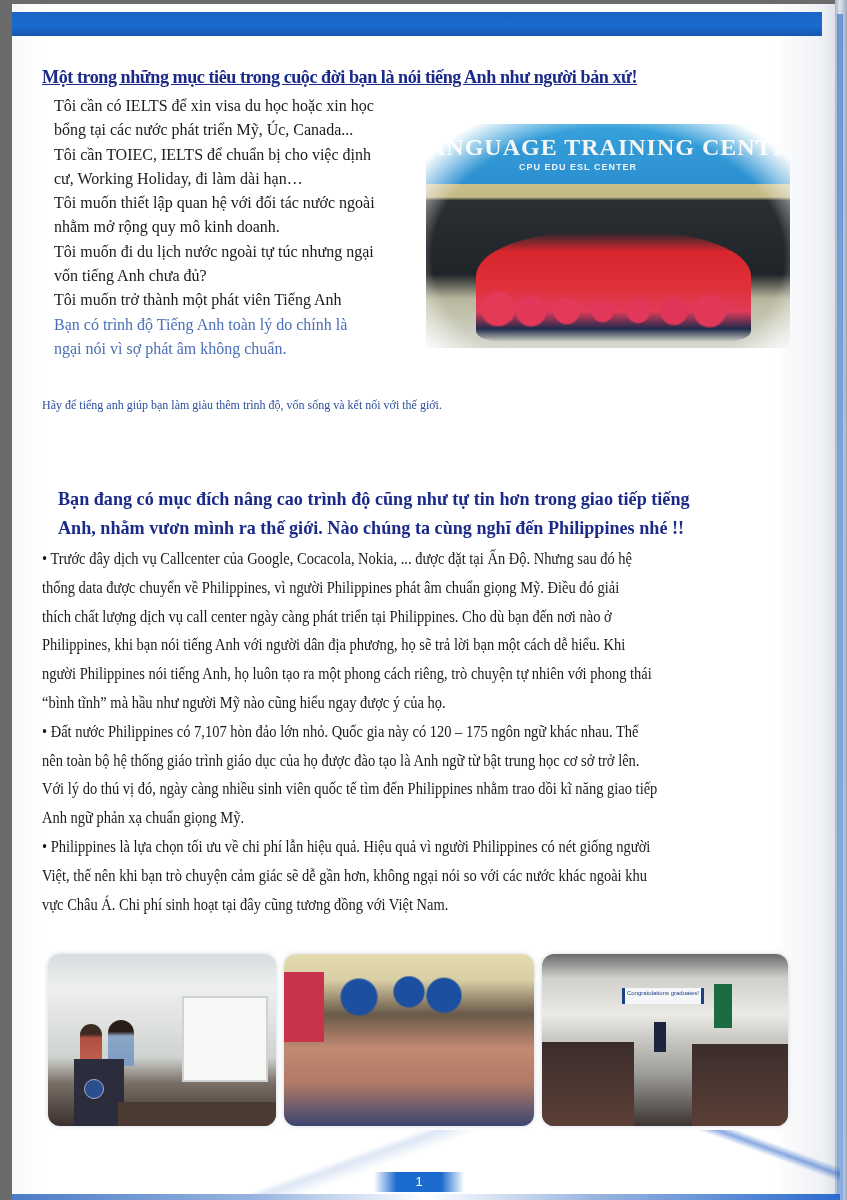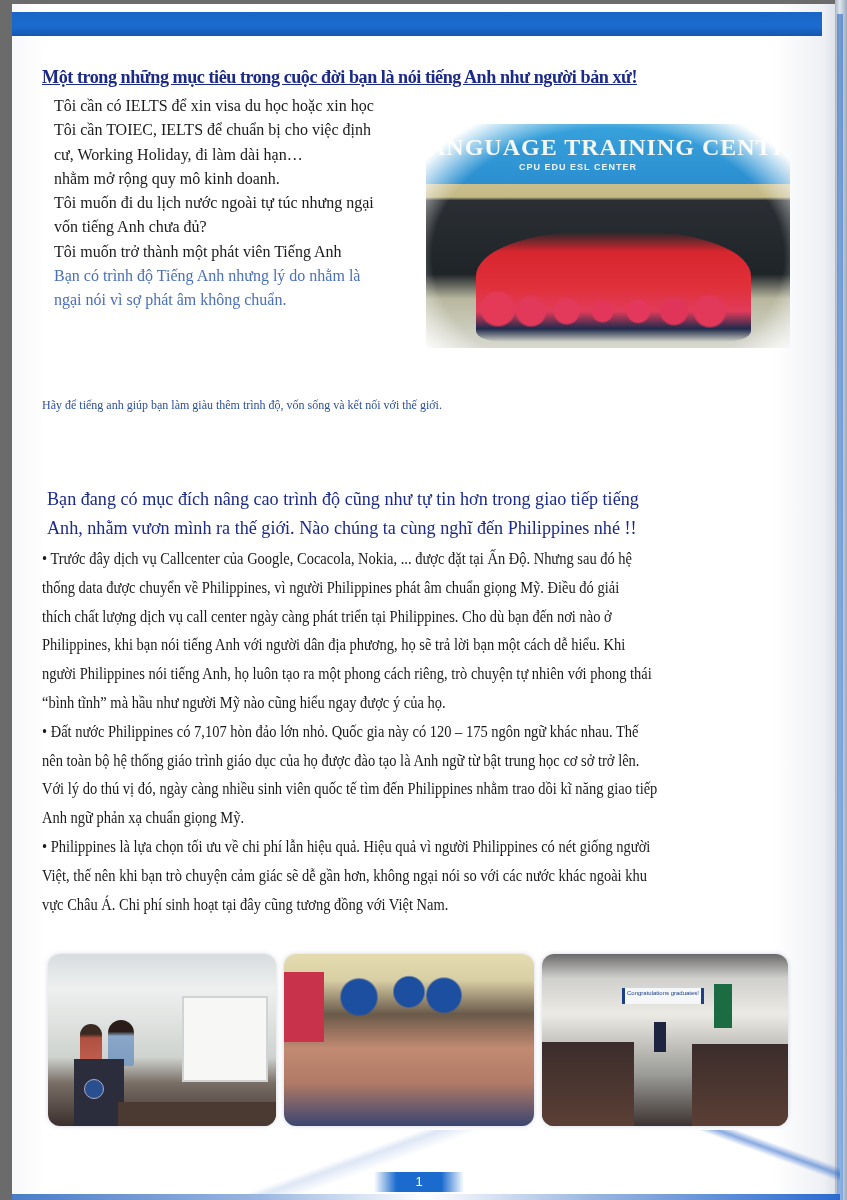--- a/index.html
+++ b/index.html
@@ -73,22 +73,22 @@
         radial-gradient(circle at 20% 72%, #e2385a 6%, transparent 7%),
         radial-gradient(circle at 33% 72%, #e33a5c 6%, transparent 7%),
         radial-gradient(circle at 46% 72%, #e3365b 6%, transparent 7%),
         radial-gradient(circle at 59% 72%, #e3375c 6%, transparent 7%),
         radial-gradient(circle at 72% 72%, #e03558 6%, transparent 7%),
         radial-gradient(circle at 85% 72%, #e2385a 6%, transparent 7%),
         linear-gradient(180deg, transparent 0%, #d8262e 18%, #e0303a 50%, #e23b5a 72%, #1f2b4c 88%, transparent 100%);
       border-radius: 40% 40% 10% 10%;
     }
     .h2 {
-      position: absolute; left: 47px; top: 484px; width: 760px;
-      font-family: "Liberation Serif", serif; font-weight: normal; font-size: 19.5px;
+      position: absolute; left: 58px; top: 484px; width: 760px;
+      font-family: "Liberation Serif", serif; font-weight: bold; font-size: 19.5px;
       line-height: 29px; color: #1b2a88;
     }
     .h2 p { margin: 0; white-space: nowrap; transform: scaleX(0.93); transform-origin: left; }
     .body {
       position: absolute; left: 42px; top: 545px; width: 770px;
       font-size: 16px; line-height: 28.8px; color: #1a1a1a;
     }
     .body p { margin: 0; white-space: nowrap; transform: scaleX(0.905); transform-origin: left; }
     .gallery-photo {
       position: absolute; top: 954px; height: 172px; border-radius: 12px; overflow: hidden;
@@ -138,27 +138,29 @@
 
 <div class="page"></div>
 <div class="topbar"></div>
 <div class="spine"></div>
 <div class="spine-blue"></div>
 
 <div class="title1">Một trong những mục tiêu trong cuộc đời bạn là nói tiếng Anh như người bản xứ!</div>
 
 <div class="intro">
   <p>Tôi cần có  IELTS để xin visa du học hoặc xin học</p>
+  <p>bổng tại các nước phát triển Mỹ, Úc, Canada...</p>
   <p>Tôi cần  TOIEC, IELTS để chuẩn bị cho việc định</p>
   <p>cư, Working Holiday, đi làm dài hạn…</p>
+  <p>Tôi muốn thiết lập quan hệ với đối tác nước ngoài</p>
   <p>nhằm mở rộng quy mô kinh doanh.</p>
   <p>Tôi muốn đi du lịch nước ngoài tự túc nhưng ngại</p>
   <p>vốn tiếng Anh chưa đủ?</p>
   <p>Tôi muốn trở thành một phát viên Tiếng Anh</p>
-  <p class="blue">Bạn có trình độ Tiếng Anh nhưng lý do nhằm là</p>
+  <p class="blue">Bạn có trình độ Tiếng Anh toàn lý do chính là</p>
   <p class="blue">ngại nói vì sợ phát âm không chuẩn.</p>
 </div>
 
 <div class="cta">Hãy để tiếng anh giúp bạn làm giàu thêm trình độ, vốn sống và kết nối với thế giới.</div>
 
 <div class="photo-main">
   <div class="sign"></div>
   <div class="sign-big">ANGUAGE TRAINING CENTI</div>
   <div class="sign-small">CPU EDU ESL CENTER</div>
   <div class="building"></div>

